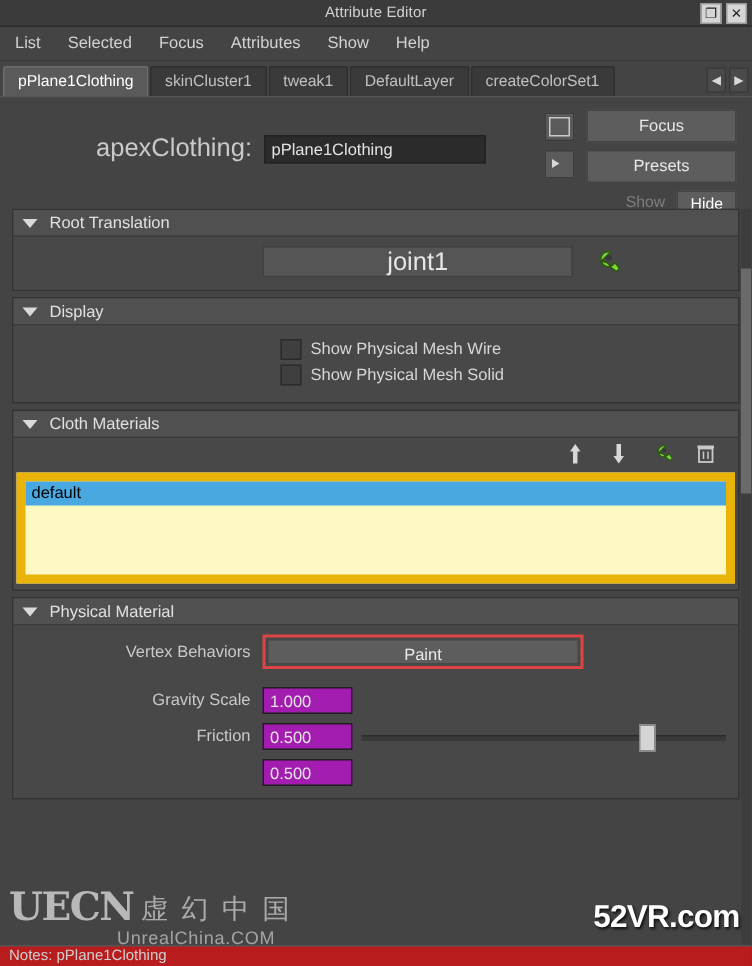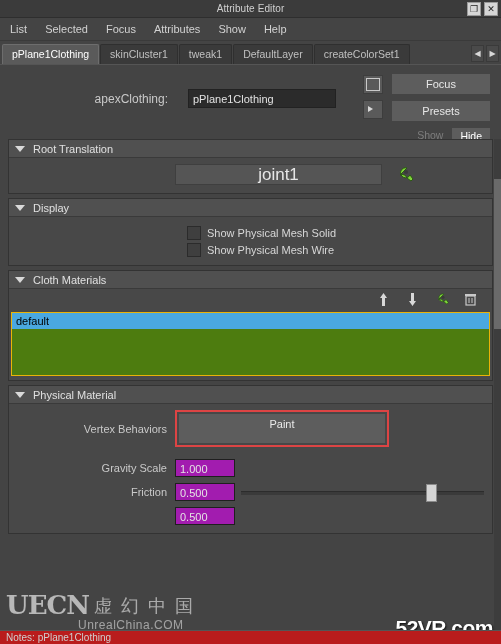--- a/index.html
+++ b/index.html
@@ -130,22 +130,22 @@
     box-sizing: border-box;
   }
   .field-row {
     display: flex;
     align-items: center;
     margin-top: 14px;
   }
   .field-label {
     width: 160px;
     text-align: right;
-    padding-right: 20px;
-    font-size: 12px;
+    padding-right: 8px;
+    font-size: 17px;
     color: #c9c9c9;
   }
   .field-input {
     width: 148px;
     height: 19px;
     background: #2b2b2b;
     border: 1px solid #222;
     color: #e2e2e2;
     font-size: 11px;
     line-height: 19px;
@@ -325,40 +325,40 @@
     justify-content: flex-end;
     align-items: center;
     gap: 14px;
     padding: 3px 14px 3px 0;
     background: #484848;
   }
   .tb-icon { width: 15px; height: 15px; position: relative; }
   .listbox {
     margin: 2px 2px 4px 2px;
     height: 62px;
-    background: #4d7c0f;
-    border: 1px solid #eab308;
+    background: #fef9c3;
+    border: 6px solid #eab308;
   }
   .list-item-sel {
     background: #4aa8e0;
     color: #000000;
     font-size: 11px;
     padding: 1px 4px;
     height: 14px;
     line-height: 14px;
   }
   .paint-wrap {
     border: 2px solid #d44;
     padding: 1px;
     width: 214px;
     box-sizing: border-box;
   }
   .paint-btn {
     width: 100%;
-    height: 31px;
+    height: 17px;
     line-height: 21px;
     text-align: center;
     background: #5d5d5d;
     border: 1px solid #474747;
     color: #eaeaea;
     font-size: 11px;
     box-sizing: border-box;
   }
   .numfield {
     width: 60px;
@@ -419,21 +419,21 @@
     position: absolute;
     left: 78px;
     bottom: 12px;
     font-size: 12px;
     color: rgba(255,255,255,0.5);
     letter-spacing: 0.5px;
   }
   .wm-52vr {
     position: absolute;
     right: 8px;
-    bottom: 4px;
+    bottom: 20px;
     font-size: 21px;
     font-weight: bold;
     color: #ffffff;
     text-shadow: 1px 1px 2px rgba(0,0,0,0.8);
     letter-spacing: -0.5px;
   }
   
   .statusbar {
     position: absolute;
     left: 0;
@@ -547,27 +547,27 @@
         </div>
       </div>
     </div>
 
     <div class="section">
       <div class="section-header">
         <div class="tri"></div>
         <div class="section-title">Display</div>
       </div>
       <div class="section-body">
+        <div class="checkrow" style="margin-left:172px;margin-bottom:0">
+          <div class="cb"></div>
+          <div class="chk-label">Show Physical Mesh Wire</div>
+        </div>
         <div class="checkrow" style="margin-left:172px">
           <div class="cb"></div>
           <div class="chk-label">Show Physical Mesh Solid</div>
-        </div>
-        <div class="checkrow" style="margin-left:172px;margin-bottom:0">
-          <div class="cb"></div>
-          <div class="chk-label">Show Physical Mesh Wire</div>
         </div>
       </div>
     </div>
 
     <div class="section">
       <div class="section-header">
         <div class="tri"></div>
         <div class="section-title">Cloth Materials</div>
       </div>
       <div class="section-body" style="padding:0">

